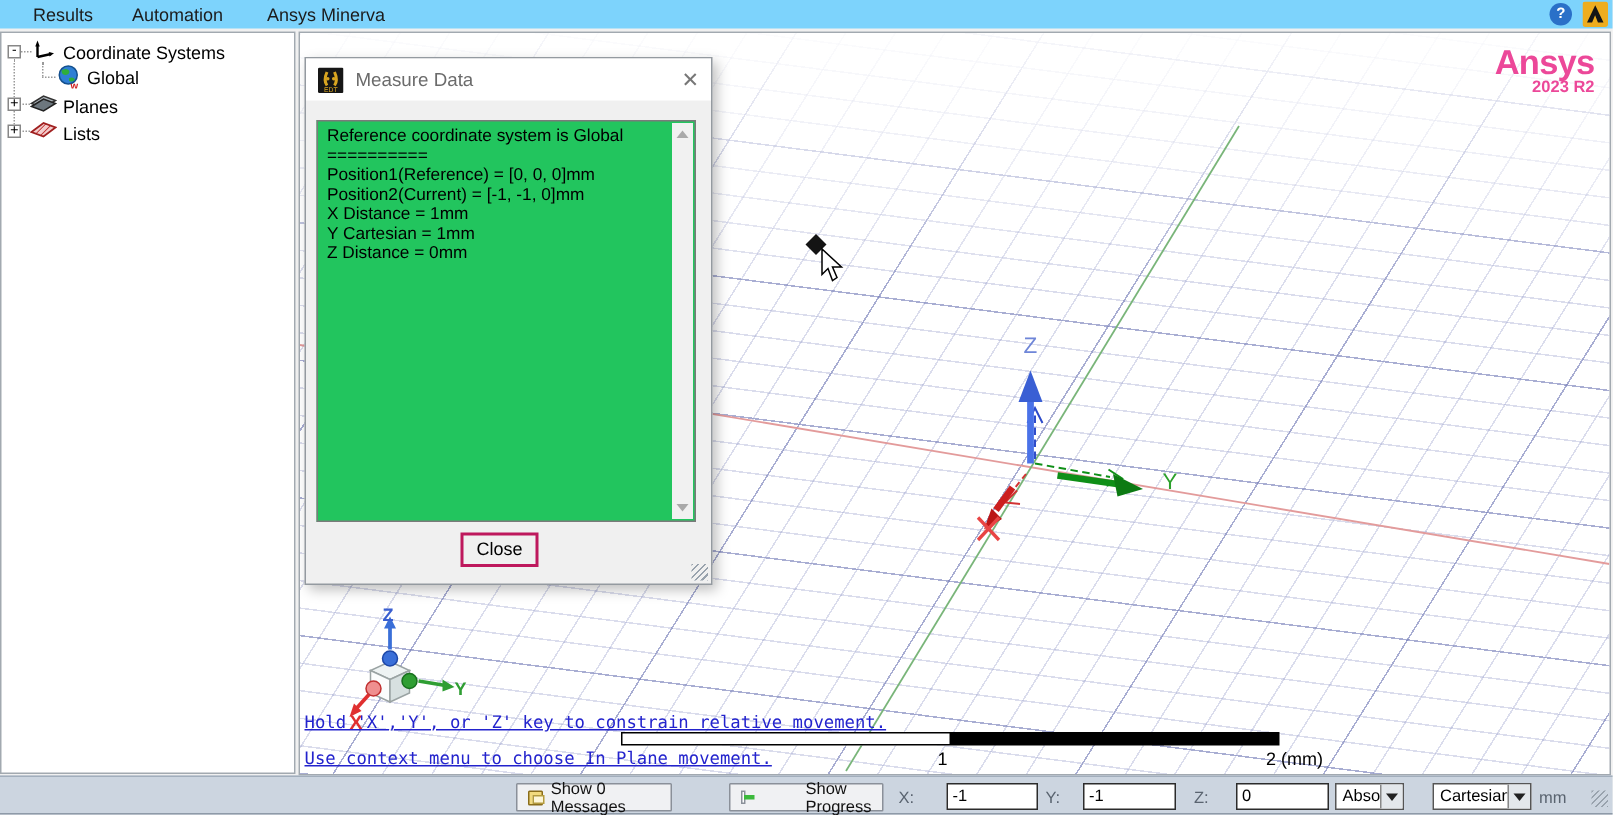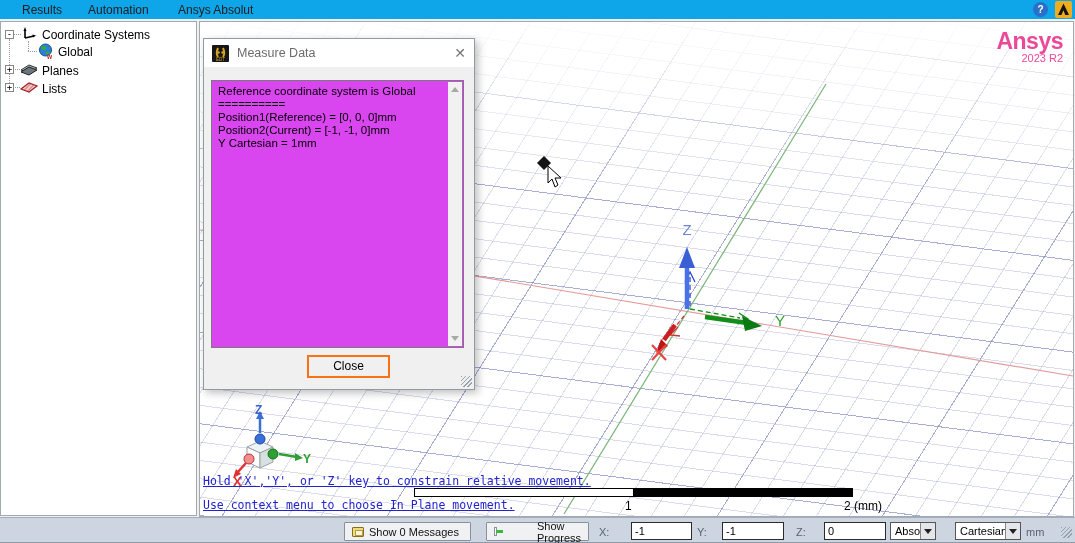--- a/index.html
+++ b/index.html
@@ -1,20 +1,20 @@
 <!DOCTYPE html>
 <html><head>
 <meta charset="utf-8">
 <style>
   * { margin:0; padding:0; box-sizing:border-box; }
   html,body { width:1075px; height:543px; overflow:hidden; background:#f0f0f0;
               font-family:"Liberation Sans", sans-serif; }
 
   
-  .menubar { position:absolute; left:0; top:0; width:1075px; height:19px; background:#0ea5e9; }
+  .menubar { position:absolute; left:0; top:0; width:1075px; height:19px; background:#7dd3fc; }
   .menu-item { position:absolute; top:2px; font-size:12px; color:#1c1c1c; padding:1px 4px; cursor:default; }
   .help-icon { position:absolute; left:1033px; top:2px; width:15px; height:15px; border-radius:50%;
                background:#2a70c8; color:#fff; font-size:10px; font-weight:bold; text-align:center; line-height:15px; }
   .brand-logo { position:absolute; left:1055px; top:1px; width:17px; height:17px; }
 
   
   .tree-panel { position:absolute; left:0; top:21px; width:197px; height:495px;
                 background:#fff; border:1px solid #a2a9b0; }
   .tree-label { position:absolute; font-size:12px; color:#000; white-space:nowrap; }
   .expand-box { position:absolute; width:9px; height:9px; border:1px solid #878787; background:#fff;
@@ -32,45 +32,45 @@
       repeating-linear-gradient(7.3deg,  rgba(118,126,184,0.50) 0 1px, transparent 1px 91px),
       repeating-linear-gradient(122deg,  rgba(150,156,202,0.35) 0 1px, transparent 1px 28px),
       repeating-linear-gradient(7.3deg,  rgba(150,156,202,0.35) 0 1px, transparent 1px 18.2px);
   }
   .grid::after { content:""; position:absolute; inset:0;
       background:linear-gradient(to bottom, rgba(255,255,255,0.92) 0%, rgba(255,255,255,0.55) 16%, rgba(255,255,255,0) 34%); }
   .scene { position:absolute; inset:0; }
 
   .vp-brand { position:absolute; top:8px; right:10px; text-align:right; color:#ec4899; }
   .vp-brand .big { font-size:23px; font-weight:bold; letter-spacing:-0.5px; line-height:22px; }
-  .vp-brand .small { font-size:11px; font-weight:normal; }
+  .vp-brand .small { font-size:11px; font-weight:bold; }
 
   .hint { position:absolute; left:3px; font-family:"DejaVu Sans Mono",monospace; font-size:11.5px;
           color:#2323cd; text-decoration:underline; white-space:pre; }
 
   .ruler-white { position:absolute; left:214px; top:466px; width:220px; height:9px; background:#fff; border:1px solid #000; }
   .ruler-black { position:absolute; left:434px; top:466px; width:219px; height:9px; background:#000; }
   .ruler-num { position:absolute; top:477px; font-size:12px; color:#000; }
 
   
   .dialog { position:absolute; left:203px; top:38px; width:272px; height:352px; background:#f0f0f0;
             border:1px solid #949aa0; box-shadow:3px 3px 8px rgba(0,0,0,0.25); z-index:10; }
   .dialog-title { position:absolute; left:0; top:0; right:0; height:28px; background:#fff;
                   display:flex; align-items:center; padding:0 8px; }
   .dialog-title .ttl { font-size:12.5px; color:#6b6b6b; margin-left:8px; }
   .dialog-close { margin-left:auto; color:#777; font-size:14px; line-height:14px; cursor:default; }
-  .dialog-text { position:absolute; left:7px; top:41px; width:253px; height:268px; background:#d946ef;
+  .dialog-text { position:absolute; left:7px; top:41px; width:253px; height:268px; background:#22c55e;
                  border:1px solid #7a7a7a; padding:4px 6px; font-size:11.5px; color:#000; line-height:13px; }
   .dlg-scroll { position:absolute; right:1px; top:1px; bottom:1px; width:14px; background:#f1f1f1; }
   .scroll-up, .scroll-dn { position:absolute; left:3px; width:0; height:0;
                  border-left:4px solid transparent; border-right:4px solid transparent; }
   .scroll-up { top:5px;  border-bottom:5px solid #a9a9a9; }
   .scroll-dn { bottom:5px; border-top:5px solid #a9a9a9; }
-  .dialog-btn { position:absolute; left:103px; top:316px; width:83px; height:23px; background:#f0f0f0;
-                border:2px solid #f97316; font-size:12px; color:#000; text-align:center; line-height:19px; }
+  .dialog-btn { position:absolute; left:103px; top:316px; width:52px; height:23px; background:#f0f0f0;
+                border:2px solid #be185d; font-size:12px; color:#000; text-align:center; line-height:19px; }
   .grip { position:absolute; right:2px; bottom:2px; width:11px; height:11px;
           background:repeating-linear-gradient(135deg, #98a2ad 0 1px, transparent 1px 3px); }
 
   
   .statusbar { position:absolute; left:0; top:517px; width:1075px; height:26px;
                background:#ccd5e0; border-top:1px solid #a2aebc; border-bottom:1px solid #8e9aa8; }
   .sb-btn { position:absolute; top:4px; height:19px; background:#f0f1f3; border:1px solid #8a9099; border-radius:1px;
             font-size:11px; color:#111; display:flex; align-items:center; padding:0 7px; gap:5px; }
   .sb-label { position:absolute; top:8px; font-size:11px; color:#5a6470; }
   .sb-input { position:absolute; top:4px; height:18px; background:#fff; border:1px solid #2b2b2b;
@@ -86,21 +86,21 @@
   .msg-icon::after { content:""; position:absolute; left:2px; top:2px; width:6px; height:4px; background:#fdf6d8; border:1px solid #b49b3f; }
   .prog-icon { width:12px; height:9px; background:#fff; border:1px solid #8a9099; position:relative; }
   .prog-icon::after { content:""; position:absolute; left:1px; top:2px; width:7px; height:3px; background:#3cb93c; }
 </style>
 </head>
 <body>
 
 <div class="menubar">
   <div class="menu-item" style="left:18px">Results</div>
   <div class="menu-item" style="left:84px">Automation</div>
-  <div class="menu-item" style="left:174px">Ansys Absolut</div>
+  <div class="menu-item" style="left:174px">Ansys Minerva</div>
   <div class="help-icon">?</div>
   <div class="brand-logo">
     <svg width="17" height="17">
         <rect x="0" y="0" width="17" height="17" rx="2" fill="#eead1f"></rect>
       <path d="M3,14 L8.5,2.5 L14,14 L10.3,14 L8.4,9.2 L6.4,14 Z" fill="#151515"></path>
       </svg>
   </div>
 </div>
 
 <div class="tree-panel">
@@ -228,32 +228,34 @@
       <text x="8.5" y="16" text-anchor="middle" font-size="4.5" fill="#d9a520" font-family="Liberation Sans">EDT</text>
     </svg>
     <span class="ttl">Measure Data</span>
     <span class="dialog-close">✕</span>
   </div>
   <div class="dialog-text">
     <div>Reference coordinate system is Global</div>
     <div>==========</div>
     <div>Position1(Reference) = [0, 0, 0]mm</div>
     <div>Position2(Current) = [-1, -1, 0]mm</div>
+    <div>X Distance = 1mm</div>
     <div>Y Cartesian = 1mm</div>
+    <div>Z Distance = 0mm</div>
     <div class="dlg-scroll">
       <span class="scroll-up"></span>
       <span class="scroll-dn"></span>
     </div>
   </div>
   <button class="dialog-btn">Close</button>
   <div class="grip"></div>
 </div>
 
 <div class="statusbar">
-  <div class="sb-btn" style="left:344px; width:127px;">
+  <div class="sb-btn" style="left:344px; width:104px;">
     <span class="msg-icon"></span>
     <span>Show 0 Messages</span>
   </div>
   <div class="sb-btn" style="left:486px; width:103px;gap:40px;">
     <span class="prog-icon"></span>
     <span>Show Progress</span>
   </div>
 
   <span class="sb-label" style="left:599px;">X:</span>
   <div class="sb-input" style="left:631px; width:61px;">-1</div>

